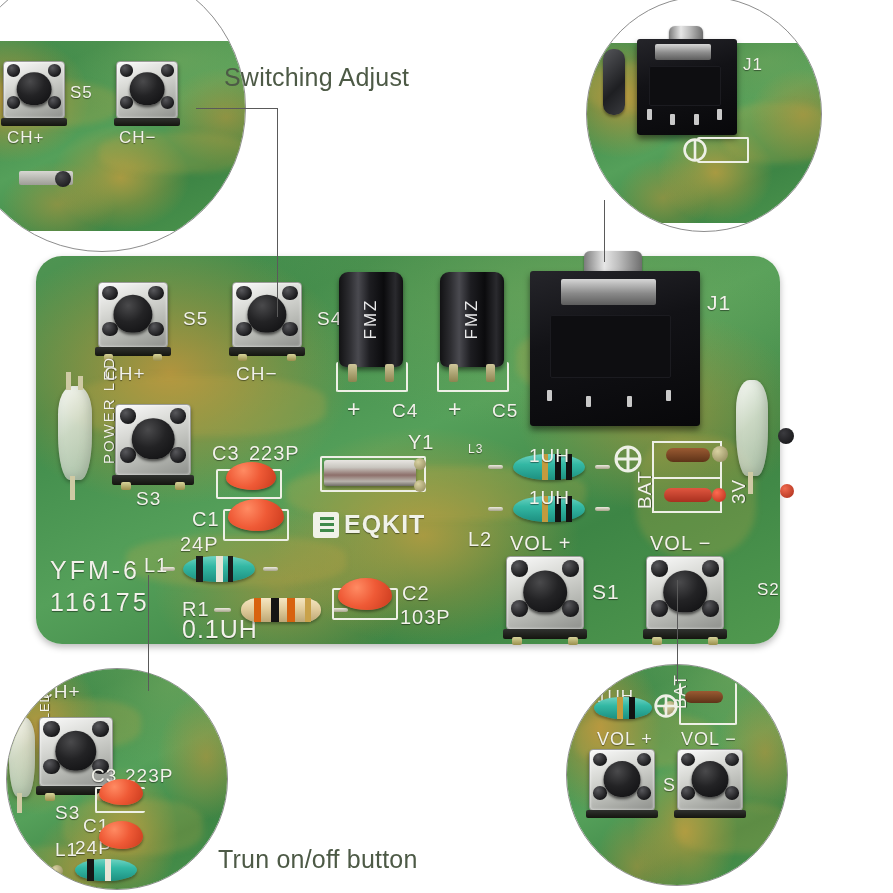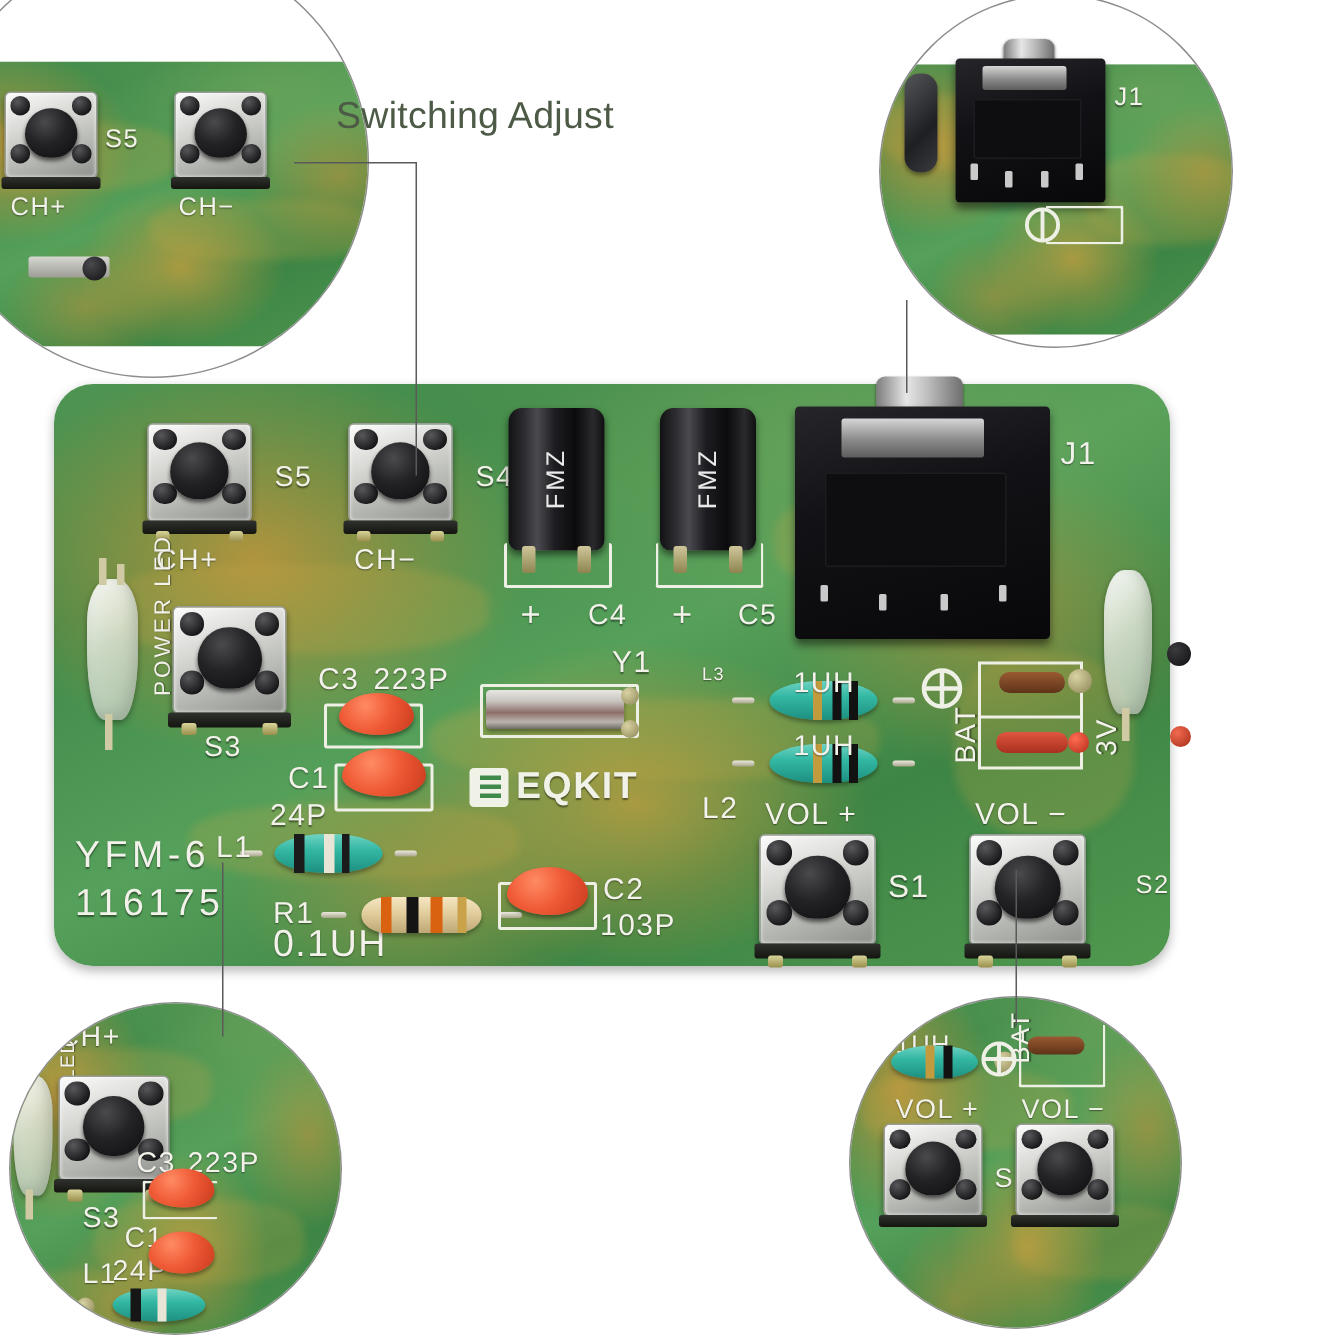--- a/index.html
+++ b/index.html
@@ -575,15 +575,16 @@
 
   <div class="leader v" style="left:604px;top:200px;height:62px;"></div>
 
   <div class="leader v" style="left:148px;top:575px;height:116px;"></div>
 
   <div class="leader v" style="left:677px;top:580px;height:104px;"></div>
 
   <div class="callout-label" style="left:224px;top:63px;">Switching Adjust</div>
 
 
+  <div class="callout-label" style="left:218px;top:845px;">Trun on/off button</div>
 
 
 </div>
 
 </body></html>

